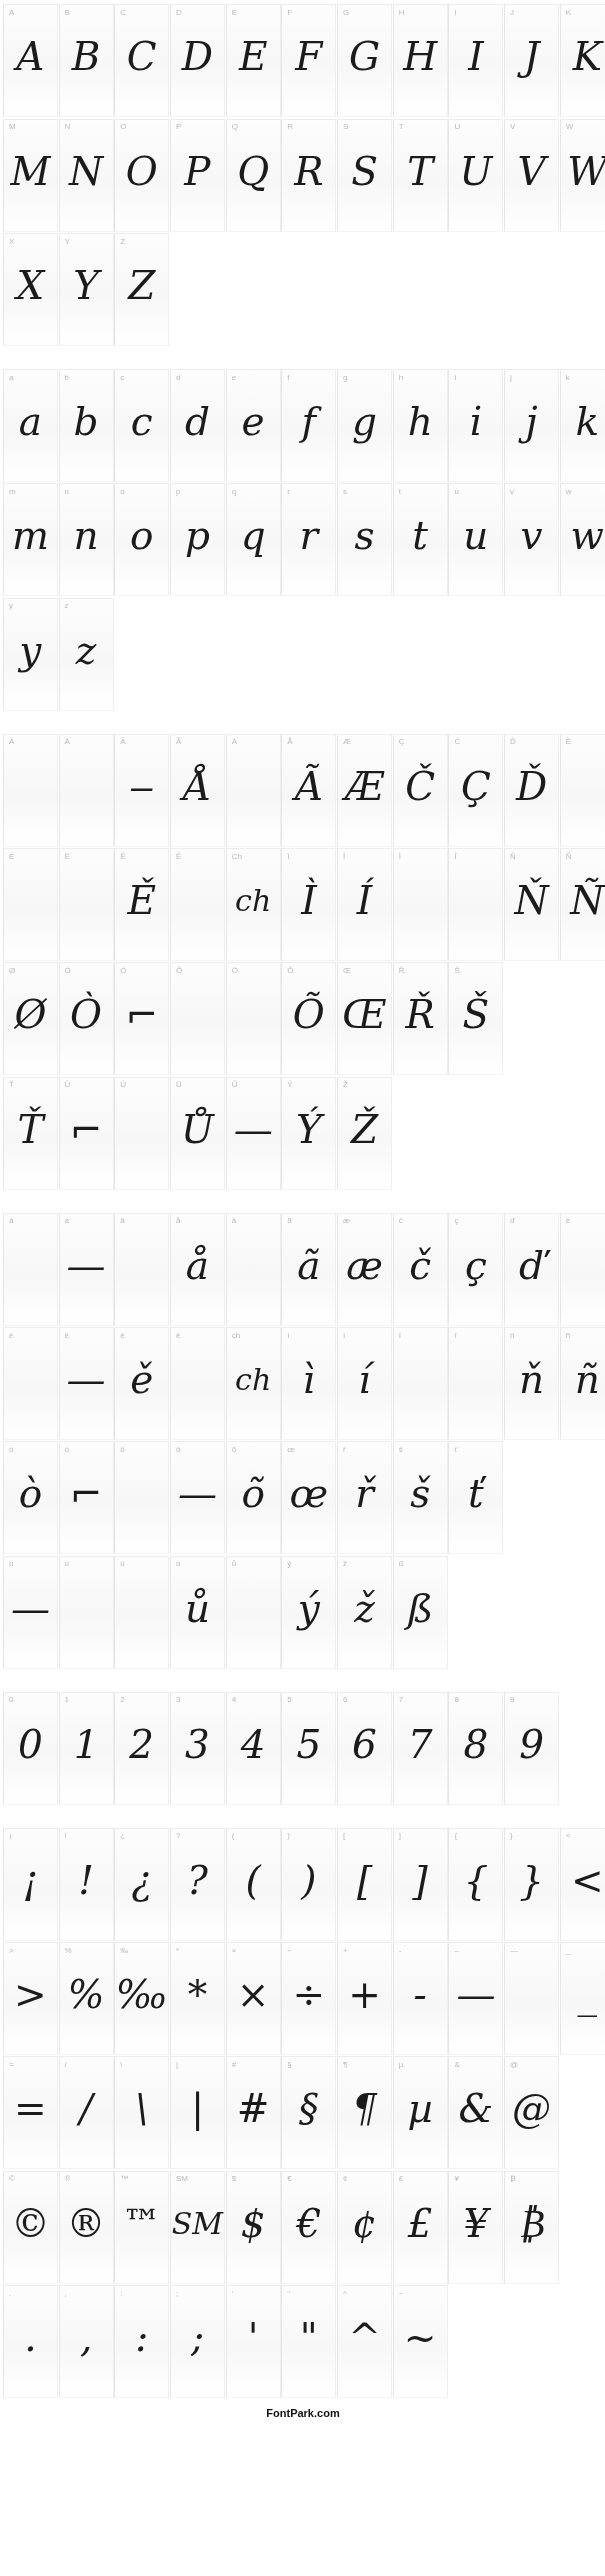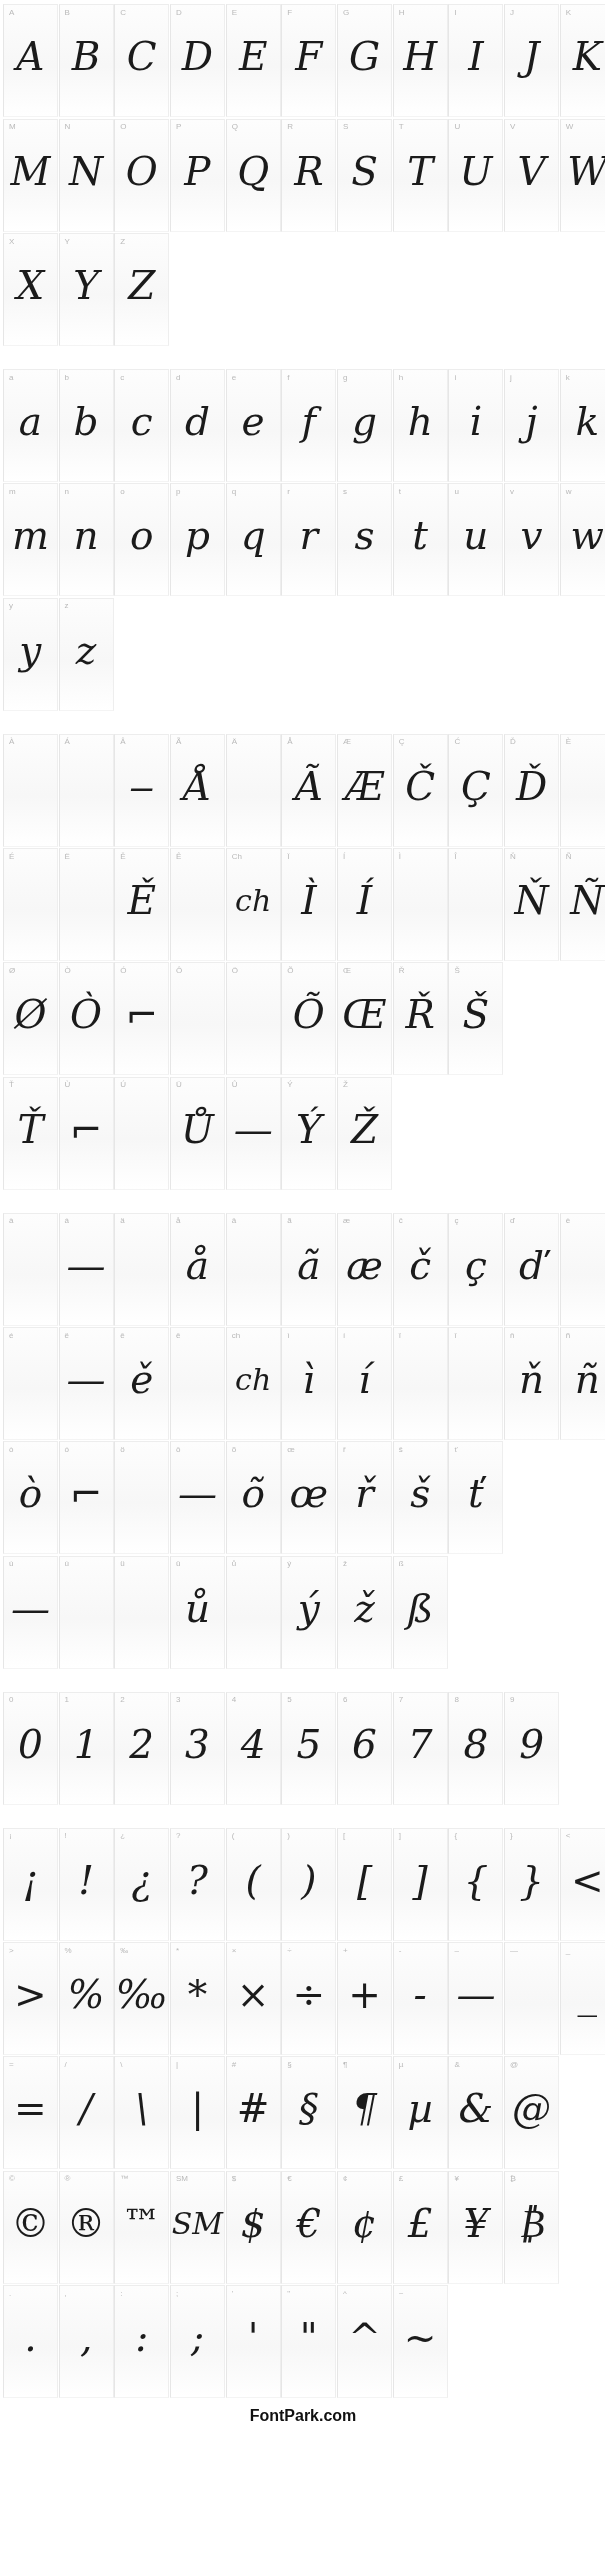--- a/index.html
+++ b/index.html
@@ -61,21 +61,21 @@
     font-style: italic;
     font-weight: 300;
     white-space: nowrap;
   }
   .cell.small .glyph { font-size: 30px; }
   .cell.tiny .glyph { font-size: 21.5px; top: 40px; }
   .band-gap { height: 21.5px; }
   .footer {
     width: 606px;
     text-align: center;
-    font-size: 16px;
+    font-size: 11px;
     font-weight: bold;
     color: #111;
     padding: 7.2px 0 11.5px 0;
     font-family: "Liberation Sans", sans-serif;
   }
 </style>
 </head>
 <body>
 
 <div id="sheet">

